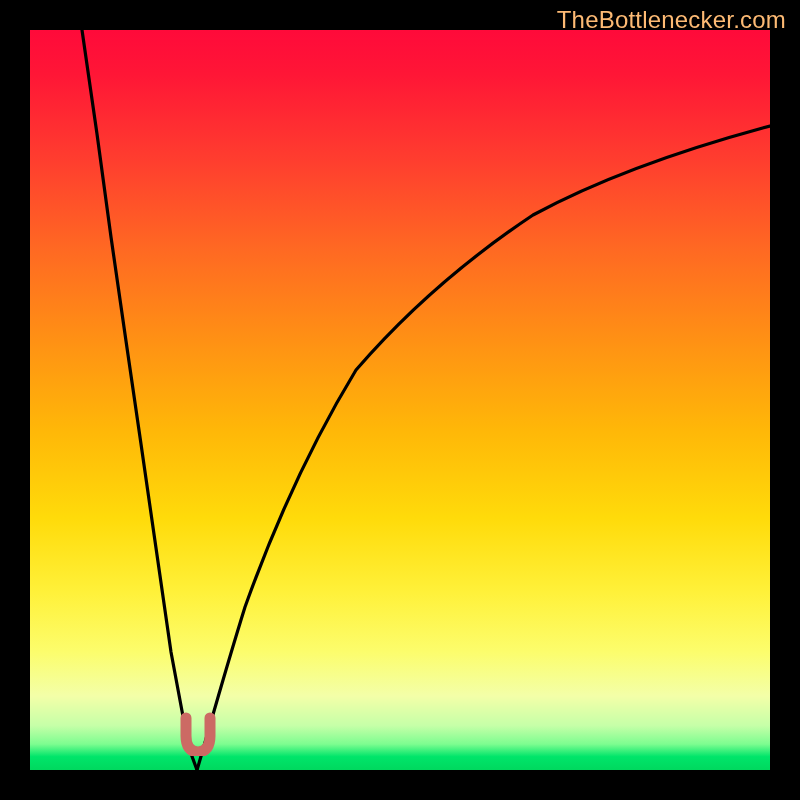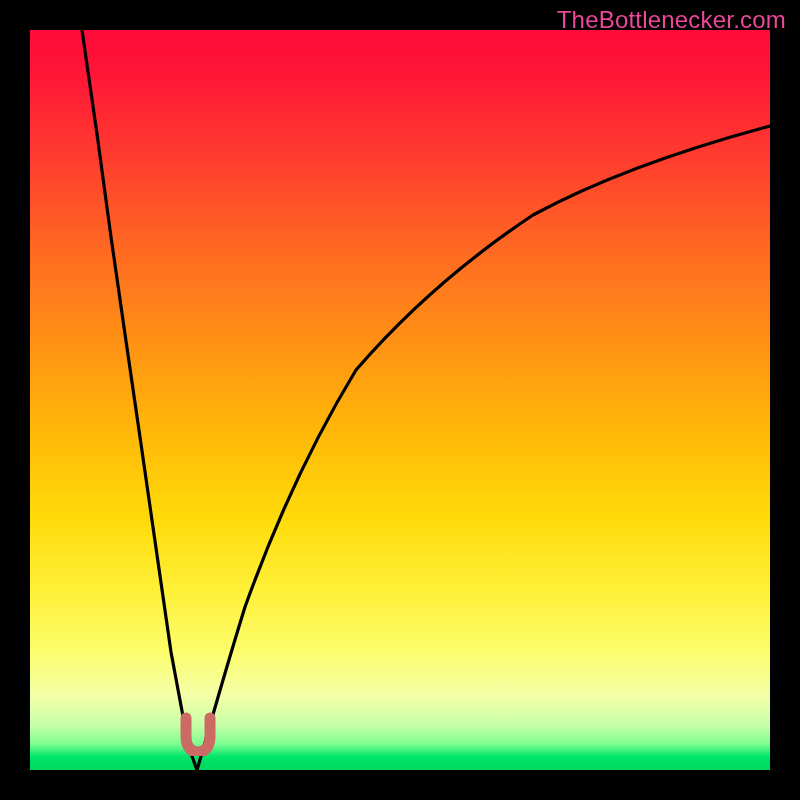--- a/index.html
+++ b/index.html
@@ -60,21 +60,21 @@
     bottom: 14px;
   }
   .marker svg {
     position: absolute;
     inset: 0;
   }
   .watermark {
     position: absolute;
     top: 6px;
     right: 14px;
-    color: #ec4899;
+    color: #fdba74;
     font-size: 24px;
     letter-spacing: 0.2px;
     font-weight: 400;
   }
 </style>
 </head>
 <body>
 
 <div class="frame">
 

